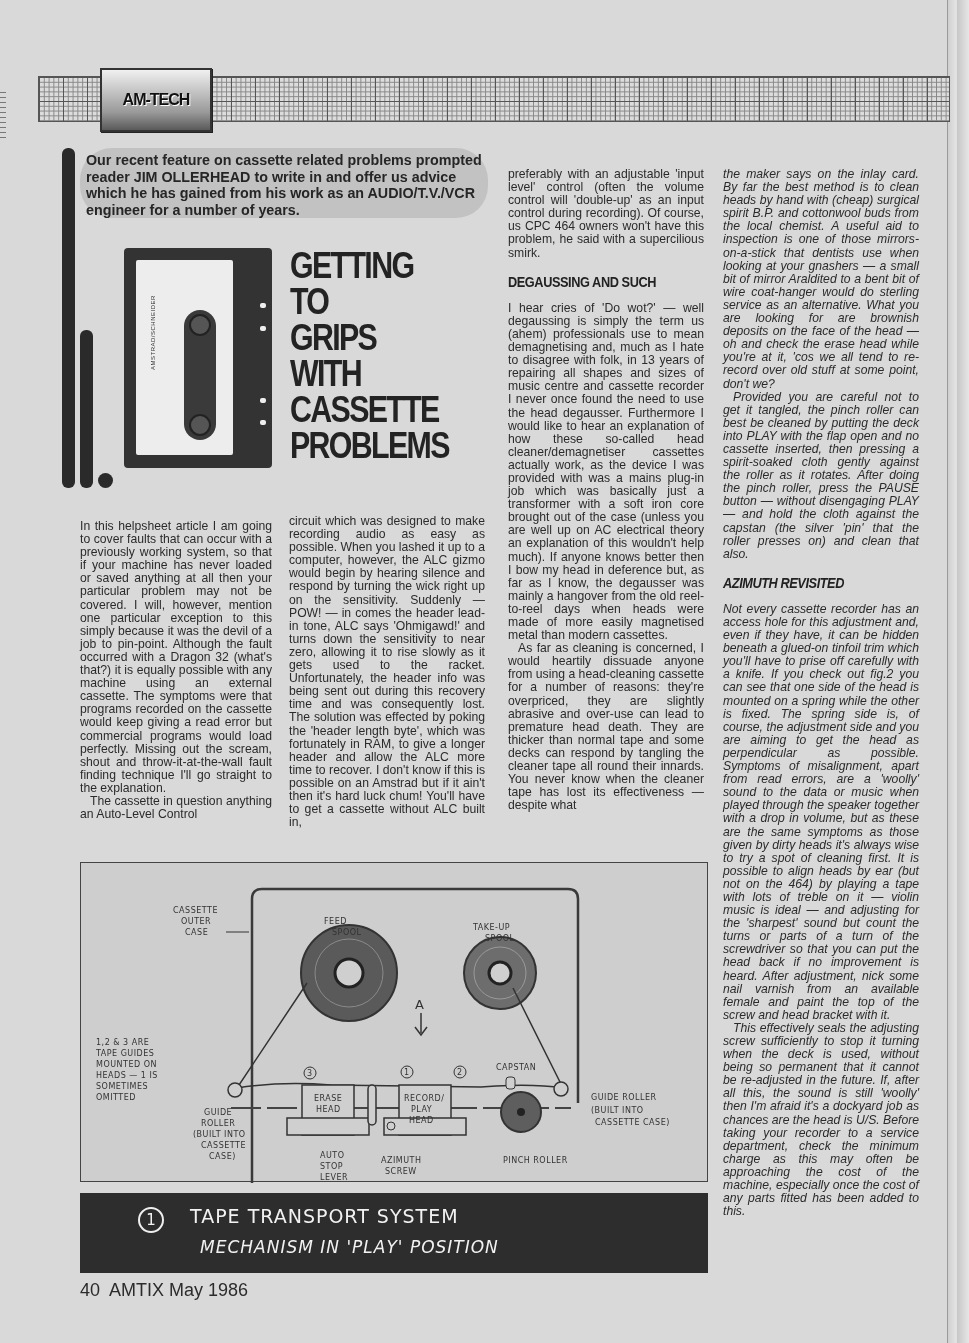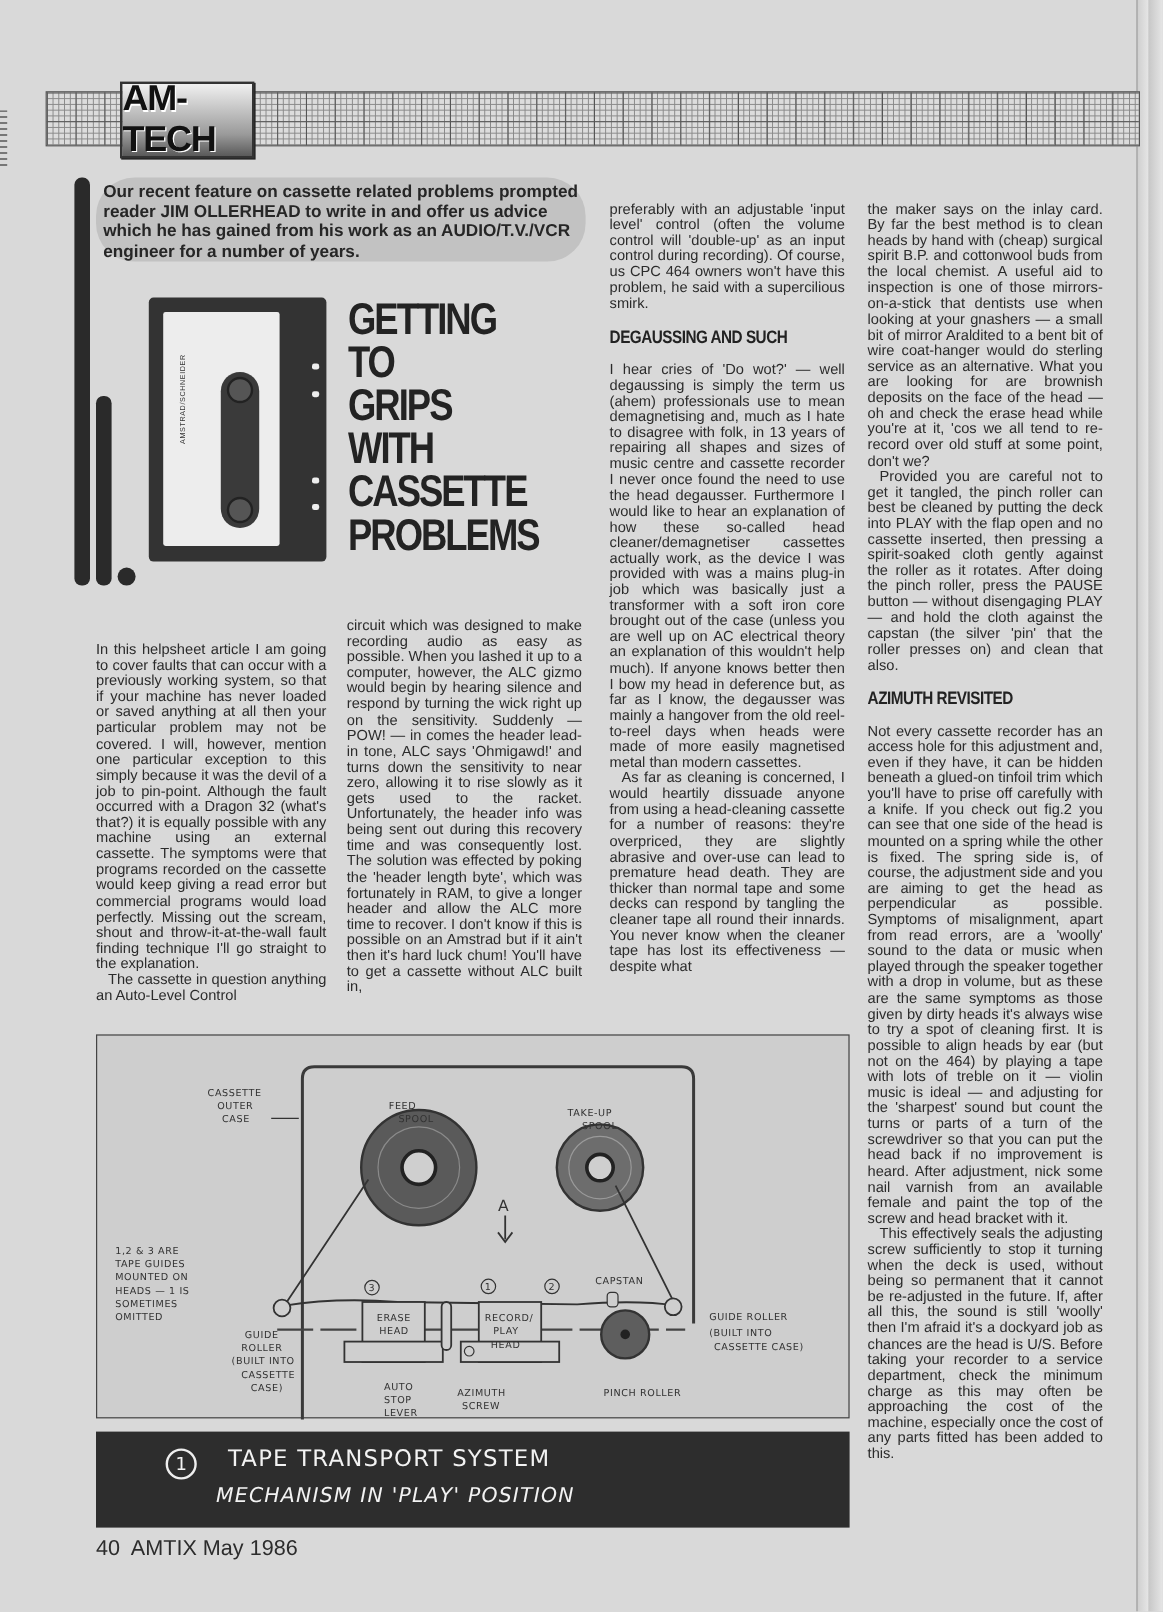--- a/index.html
+++ b/index.html
@@ -32,21 +32,21 @@
   }
   .logo-box {
     position: absolute; left: 100px; top: 68px; width: 112px; height: 64px;
     border: 2px solid #333;
     background: linear-gradient(to bottom, #f0f0f0, #9a9a9a 70%, #5a5a5a);
     display: flex; align-items: center; justify-content: center;
     box-shadow: 1px 1px 0 #222;
   }
   .logo-box span {
     font-family: "Liberation Sans", sans-serif; font-weight: 900;
-    font-size: 30px; letter-spacing: -1px; color: #111;
+    font-size: 16px; letter-spacing: -1px; color: #111;
     text-shadow: 1px 1px 0 #fff;
   }
   .intro-bar {
     position: absolute; left: 62px; top: 148px; width: 13px; height: 340px;
     background: #2a2a2a; border-radius: 6px 6px 6px 6px;
   }
   .bar2 {
     position: absolute; left: 80px; top: 330px; width: 13px; height: 158px;
     background: #2a2a2a; border-radius: 6px;
   }
@@ -106,21 +106,21 @@
     position: absolute; left: 80px; top: 1193px; width: 628px; height: 80px;
     background: #2d2d2d; color: #f2f2f2;
   }
   .caption .num {
     position: absolute; left: 58px; top: 14px; width: 26px; height: 26px;
     border: 2px solid #eee; border-radius: 50%;
     font-size: 15px; text-align: center; line-height: 22px;
     font-family: "DejaVu Sans", sans-serif;
   }
   .caption .l1 { position: absolute; left: 110px; top: 12px; font-family: "DejaVu Sans", sans-serif; font-size: 19px; letter-spacing: 1px; }
-  .caption .l2 { position: absolute; left: 100px; top: 44px; font-family: "DejaVu Sans", sans-serif; font-size: 17px; letter-spacing: 1px; font-style: italic; }
+  .caption .l2 { position: absolute; left: 120px; top: 44px; font-family: "DejaVu Sans", sans-serif; font-size: 17px; letter-spacing: 1px; font-style: italic; }
   .footer {
     position: absolute; left: 80px; top: 1280px; font-size: 18px; color: #2c2c2c;
   }
 </style>
 </head>
 <body>
 
 <div class="page-edge"></div>
 <div class="left-ticks"></div>
 
@@ -151,37 +151,37 @@
 
 <div class="headline">
   <div>GETTING</div>
   <div>TO</div>
   <div>GRIPS</div>
   <div>WITH</div>
   <div>CASSETTE</div>
   <div>PROBLEMS</div>
 </div>
 
-<div class="col" style="left:80px; top:515px; width:192px;">
+<div class="col" style="left:80px; top:500px; width:192px;">
   <p>In this helpsheet article I am going to cover faults that can occur with a previously working system, so that if your machine has never loaded or saved anything at all then your particular problem may not be covered. I will, however, mention one particular exception to this simply because it was the devil of a job to pin-point. Although the fault occurred with a Dragon 32 (what's that?) it is equally possible with any machine using an external cassette. The symptoms were that programs recorded on the cassette would keep giving a read error but commercial programs would load perfectly. Missing out the scream, shout and throw-it-at-the-wall fault finding technique I'll go straight to the explanation.</p>
   <p class="ind">The cassette in question anything an Auto-Level Control</p>
 </div>
 
 <div class="col" style="left:289px; top:495px; width:196px;">
   <p>circuit which was designed to make recording audio as easy as possible. When you lashed it up to a computer, however, the ALC gizmo would begin by hearing silence and respond by turning the wick right up on the sensitivity. Suddenly — POW! — in comes the header lead-in tone, ALC says 'Ohmigawd!' and turns down the sensitivity to near zero, allowing it to rise slowly as it gets used to the racket. Unfortunately, the header info was being sent out during this recovery time and was consequently lost. The solution was effected by poking the 'header length byte', which was fortunately in RAM, to give a longer header and allow the ALC more time to recover. I don't know if this is possible on an Amstrad but if it ain't then it's hard luck chum! You'll have to get a cassette without ALC built in,</p>
 </div>
 
 <div class="col" style="left:508px; top:148px; width:196px;">
   <p>preferably with an adjustable 'input level' control (often the volume control will 'double-up' as an input control during recording). Of course, us CPC 464 owners won't have this problem, he said with a supercilious smirk.</p>
   <h3>DEGAUSSING AND SUCH</h3>
   <p>I hear cries of 'Do wot?' — well degaussing is simply the term us (ahem) professionals use to mean demagnetising and, much as I hate to disagree with folk, in 13 years of repairing all shapes and sizes of music centre and cassette recorder I never once found the need to use the head degausser. Furthermore I would like to hear an explanation of how these so-called head cleaner/demagnetiser cassettes actually work, as the device I was provided with was a mains plug-in job which was basically just a transformer with a soft iron core brought out of the case (unless you are well up on AC electrical theory an explanation of this wouldn't help much). If anyone knows better then I bow my head in deference but, as far as I know, the degausser was mainly a hangover from the old reel-to-reel days when heads were made of more easily magnetised metal than modern cassettes.</p>
   <p class="ind">As far as cleaning is concerned, I would heartily dissuade anyone from using a head-cleaning cassette for a number of reasons: they're overpriced, they are slightly abrasive and over-use can lead to premature head death. They are thicker than normal tape and some decks can respond by tangling the cleaner tape all round their innards. You never know when the cleaner tape has lost its effectiveness — despite what</p>
 </div>
 
-<div class="col" style="left:723px; top:148px; width:196px;">
+<div class="col" style="left:723px; top:148px; width:196px;font-style:italic;">
   <p>the maker says on the inlay card. By far the best method is to clean heads by hand with (cheap) surgical spirit B.P. and cottonwool buds from the local chemist. A useful aid to inspection is one of those mirrors-on-a-stick that dentists use when looking at your gnashers — a small bit of mirror Araldited to a bent bit of wire coat-hanger would do sterling service as an alternative. What you are looking for are brownish deposits on the face of the head — oh and check the erase head while you're at it, 'cos we all tend to re-record over old stuff at some point, don't we?</p>
   <p class="ind">Provided you are careful not to get it tangled, the pinch roller can best be cleaned by putting the deck into PLAY with the flap open and no cassette inserted, then pressing a spirit-soaked cloth gently against the roller as it rotates. After doing the pinch roller, press the PAUSE button — without disengaging PLAY — and hold the cloth against the capstan (the silver 'pin' that the roller presses on) and clean that also.</p>
   <h3>AZIMUTH REVISITED</h3>
   <p>Not every cassette recorder has an access hole for this adjustment and, even if they have, it can be hidden beneath a glued-on tinfoil trim which you'll have to prise off carefully with a knife. If you check out fig.2 you can see that one side of the head is mounted on a spring while the other is fixed. The spring side is, of course, the adjustment side and you are aiming to get the head as perpendicular as possible. Symptoms of misalignment, apart from read errors, are a 'woolly' sound to the data or music when played through the speaker together with a drop in volume, but as these are the same symptoms as those given by dirty heads it's always wise to try a spot of cleaning first. It is possible to align heads by ear (but not on the 464) by playing a tape with lots of treble on it — violin music is ideal — and adjusting for the 'sharpest' sound but count the turns or parts of a turn of the screwdriver so that you can put the head back if no improvement is heard. After adjustment, nick some nail varnish from an available female and paint the top of the screw and head bracket with it.</p>
   <p class="ind">This effectively seals the adjusting screw sufficiently to stop it turning when the deck is used, without being so permanent that it cannot be re-adjusted in the future. If, after all this, the sound is still 'woolly' then I'm afraid it's a dockyard job as chances are the head is U/S. Before taking your recorder to a service department, check the minimum charge as this may often be approaching the cost of the machine, especially once the cost of any parts fitted has been added to this.</p>
 </div>
 
 <div class="figure">
   <svg width="628" height="320" viewBox="0 0 628 320">
 

